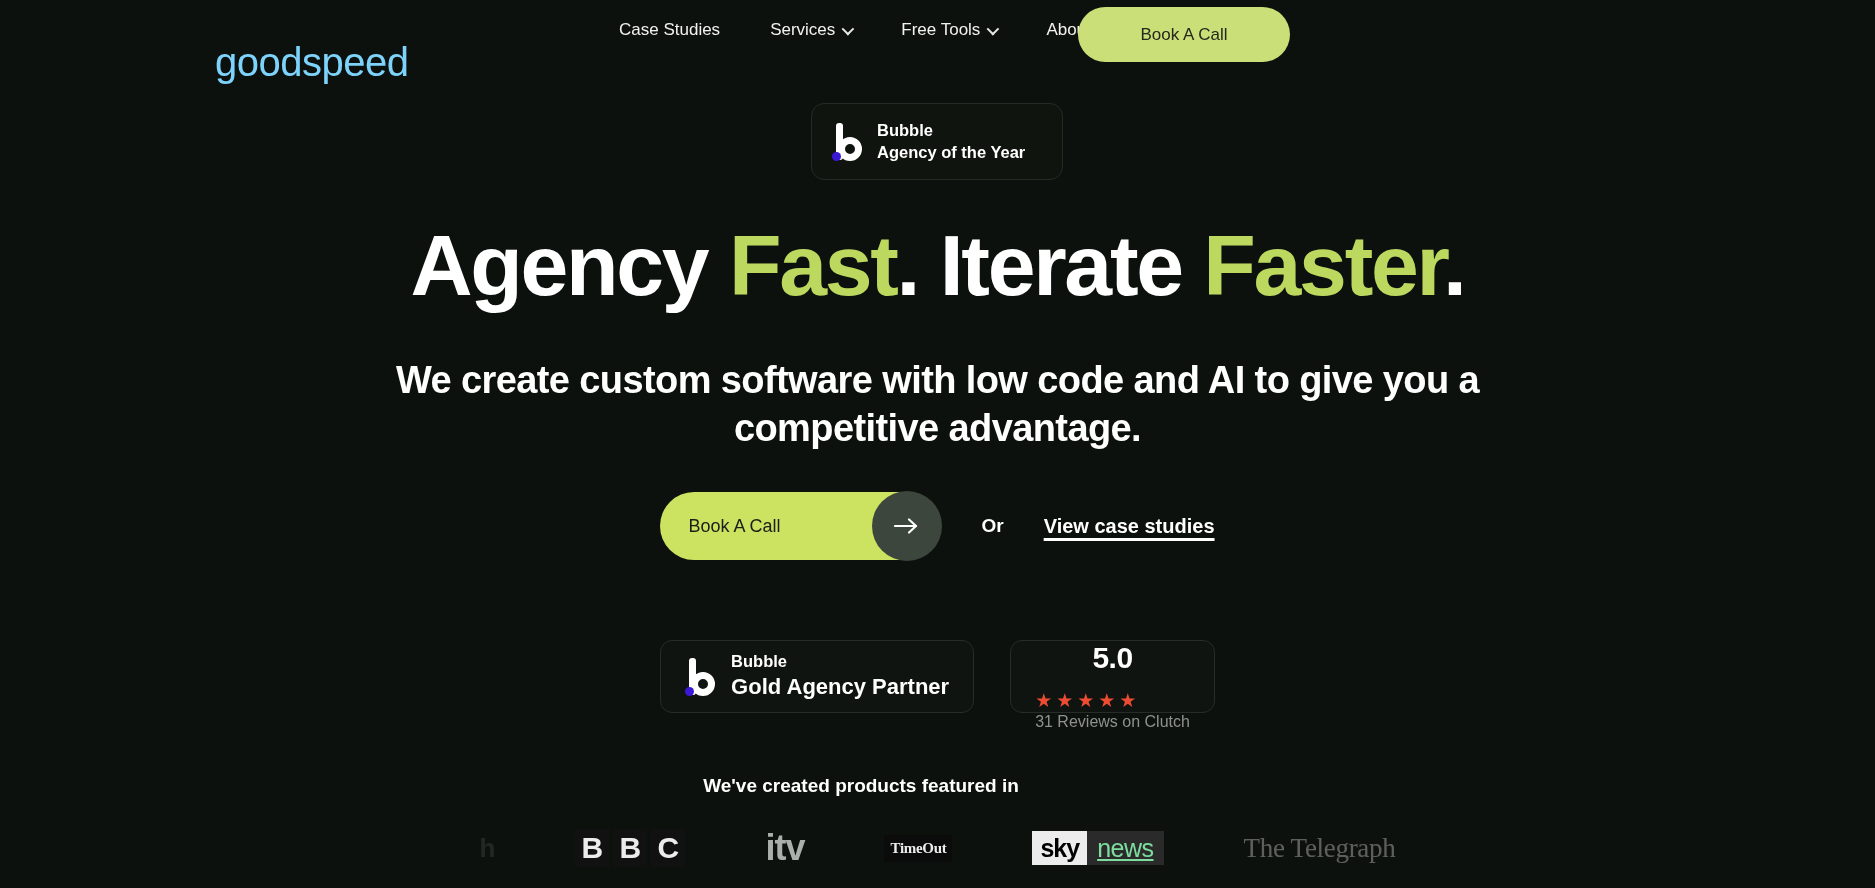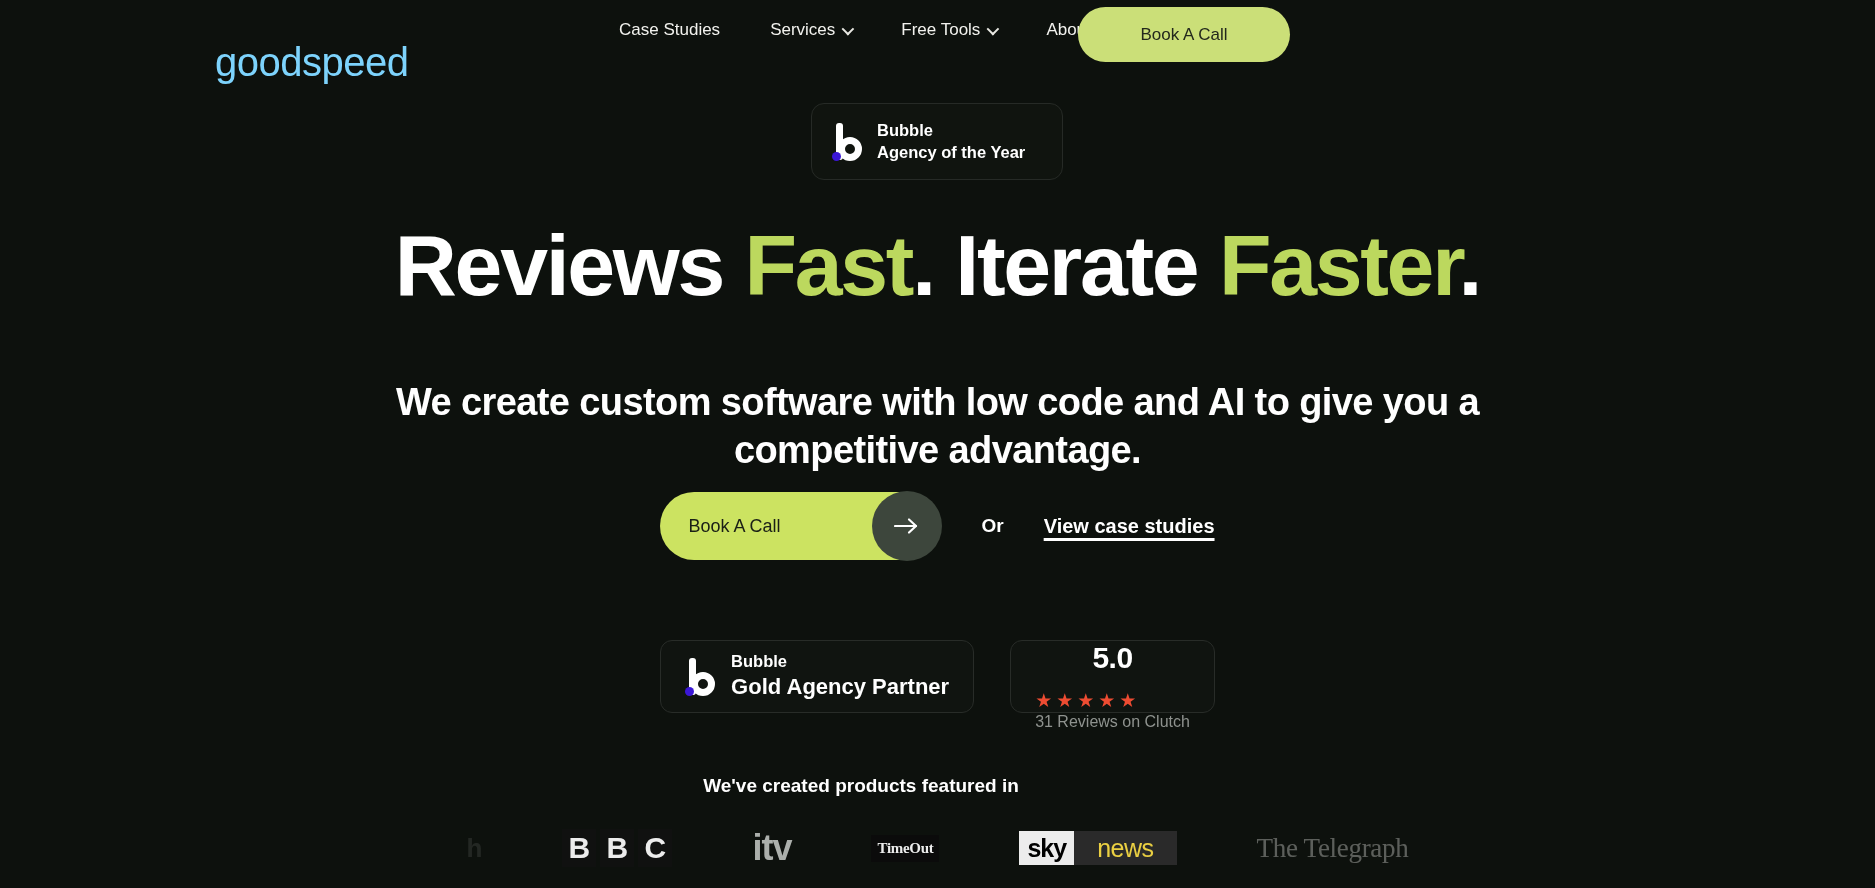--- a/index.html
+++ b/index.html
@@ -74,21 +74,20 @@
     text-align:center; font-size:86px; font-weight:bold;
     letter-spacing:-2.3px; color:#ffffff; line-height:1.1;
   }
   .hl-green { color:#bcd85e;margin-top:48px; }
 
   .subhead {
     position:absolute; left:300px; top:356px; width:1275px;
     text-align:center; color:#ffffff;
     font-size:38px; font-weight:bold; line-height:1.27;
     letter-spacing:-0.6px;
-    margin-top:22px;
   }
 
   
   .cta-row {
     position:absolute; left:0; top:492px; width:1875px;
     display:flex; align-items:center; justify-content:center; gap:0;
   }
   .hero-cta {
     position:relative; width:281px; height:68px; border-radius:34px;
     background:#cce361; border:none; cursor:pointer;
@@ -162,22 +161,22 @@
     background:#0b0b0b; color:#ffffff; font-size:15px; font-weight:bold;
     padding:5px 6px; letter-spacing:-0.3px;
     font-family:"Liberation Serif", serif;
   }
   .skynews { display:flex; align-items:stretch; height:34px; }
   .skynews .sky {
     background:#ffffff; color:#000000; font-size:25px; font-weight:bold;
     display:flex; align-items:center; padding:0 8px; letter-spacing:-1px;
   }
   .skynews .news {
-    background:#2d2d2d; color:#fde047; font-size:25px; font-weight:400;
-    display:flex; align-items:center; padding:0 23px; letter-spacing:-0.5px;
+    background:#2d2d2d; color:#86efac; font-size:25px; font-weight:400;
+    display:flex; align-items:center; padding:0 10px; letter-spacing:-0.5px;text-decoration:underline;
   }
   .telegraph {
     color:#f0f0ec; font-size:27px;
     font-family:"Liberation Serif", serif; letter-spacing:-0.3px;
   }
   .fade-right { opacity:0.35; }
 </style>
 </head>
 <body>
 
@@ -211,21 +210,21 @@
       <div class="bstem"></div>
       <div class="bball"></div>
       <div class="bdot"></div>
     </div>
     <div class="badge-text">
       <span class="l1">Bubble</span>
       <span class="l2">Agency of the Year</span>
     </div>
   </div>
 
-  <h1 class="headline"><span>Reviews </span><span class="hl-green">Fast</span><span>. Iterate </span><span class="hl-green">Faster</span><span>.</span></h1>
+  <h1 class="headline"><span>Agency </span><span class="hl-green">Fast</span><span>. Iterate </span><span class="hl-green">Faster</span><span>.</span></h1>
 
   <p class="subhead">We create custom software with low code and AI to give you a competitive advantage.</p>
 
   <div class="cta-row">
     <button class="hero-cta">
       <span class="lbl">Book A Call</span>
       <span class="arrow-circle">
         <svg class="arrow-svg" width="26" height="18" viewBox="0 0 26 18" fill="none">
           <path d="M1 9 H22" stroke="#ffffff" stroke-width="2.2" stroke-linecap="round"></path>
           <path d="M15 2.5 L22 9 L15 15.5" stroke="#ffffff" stroke-width="2.2" stroke-linecap="round" stroke-linejoin="round" fill="none"></path>

